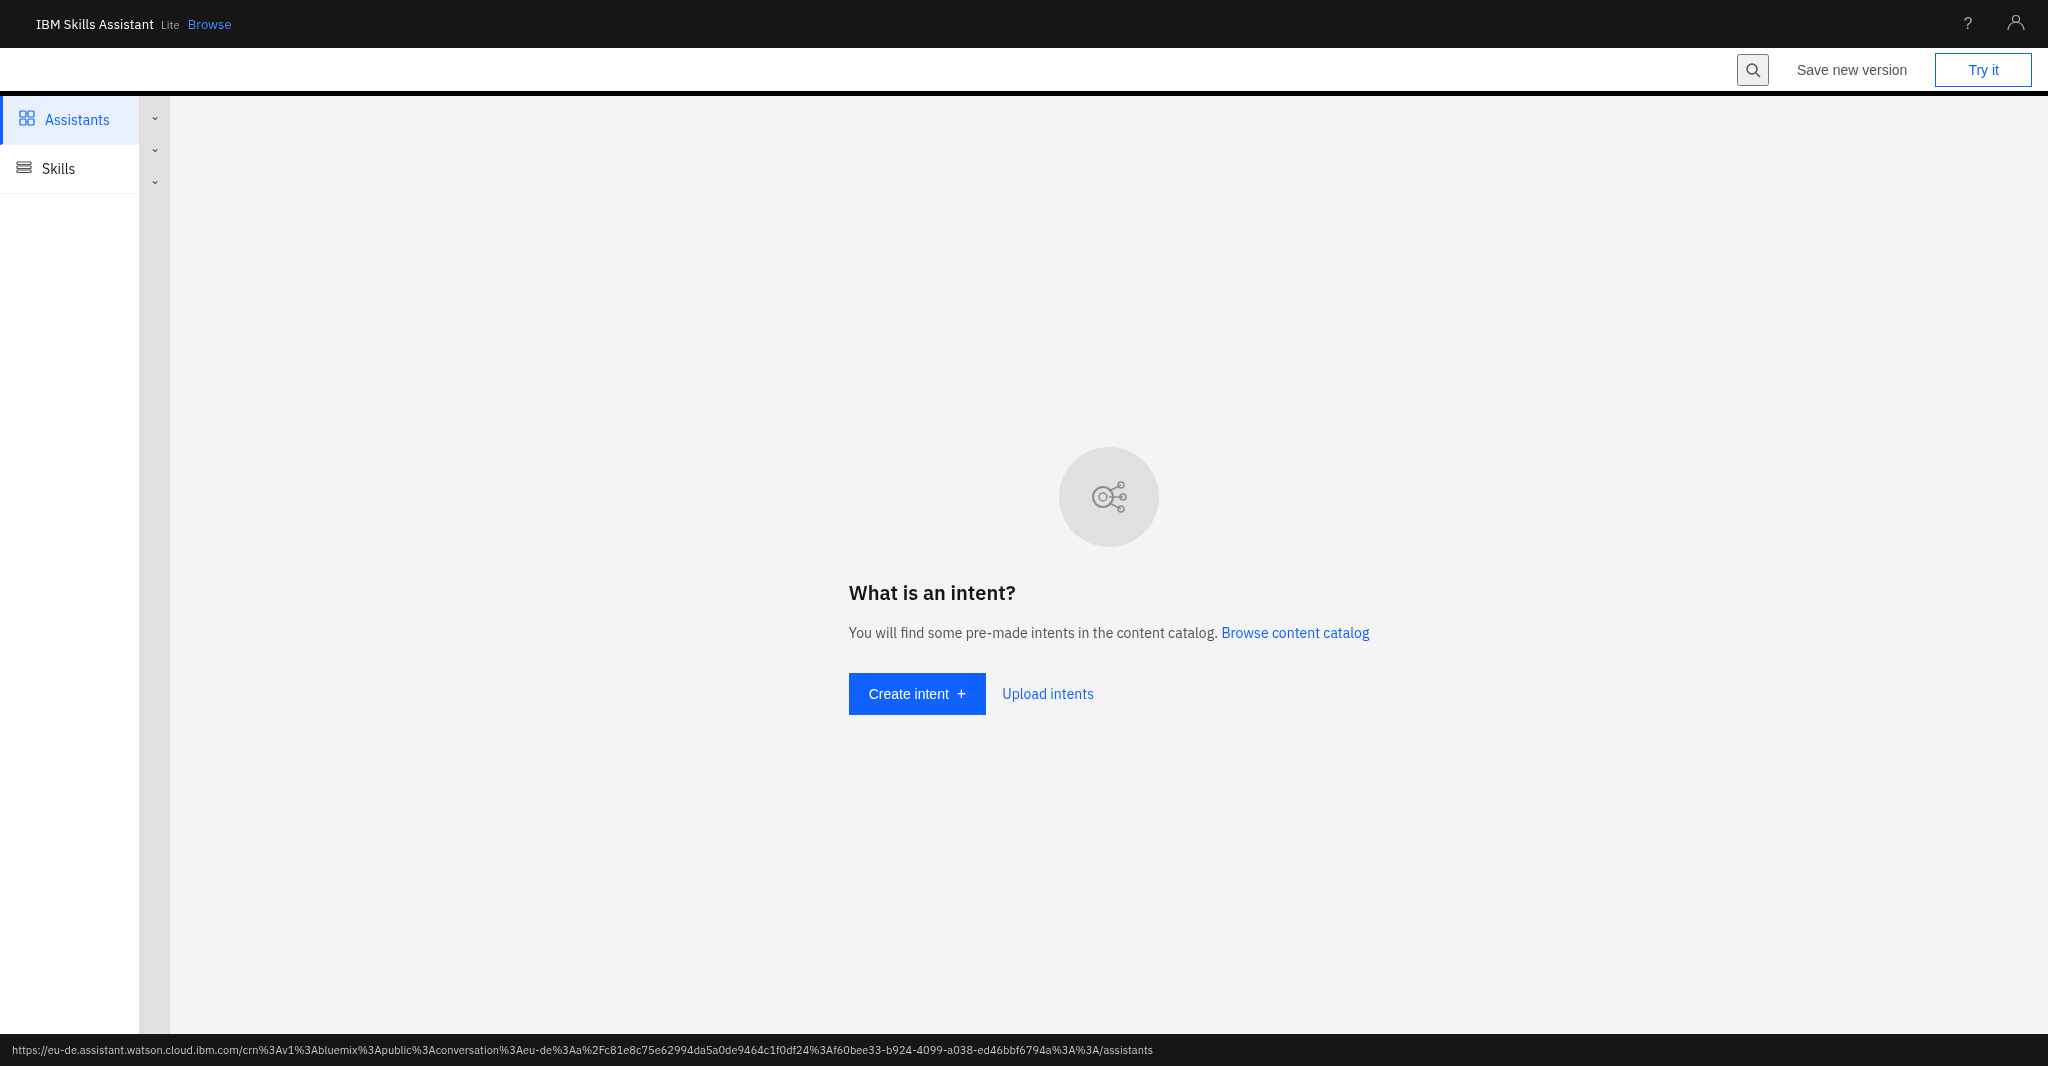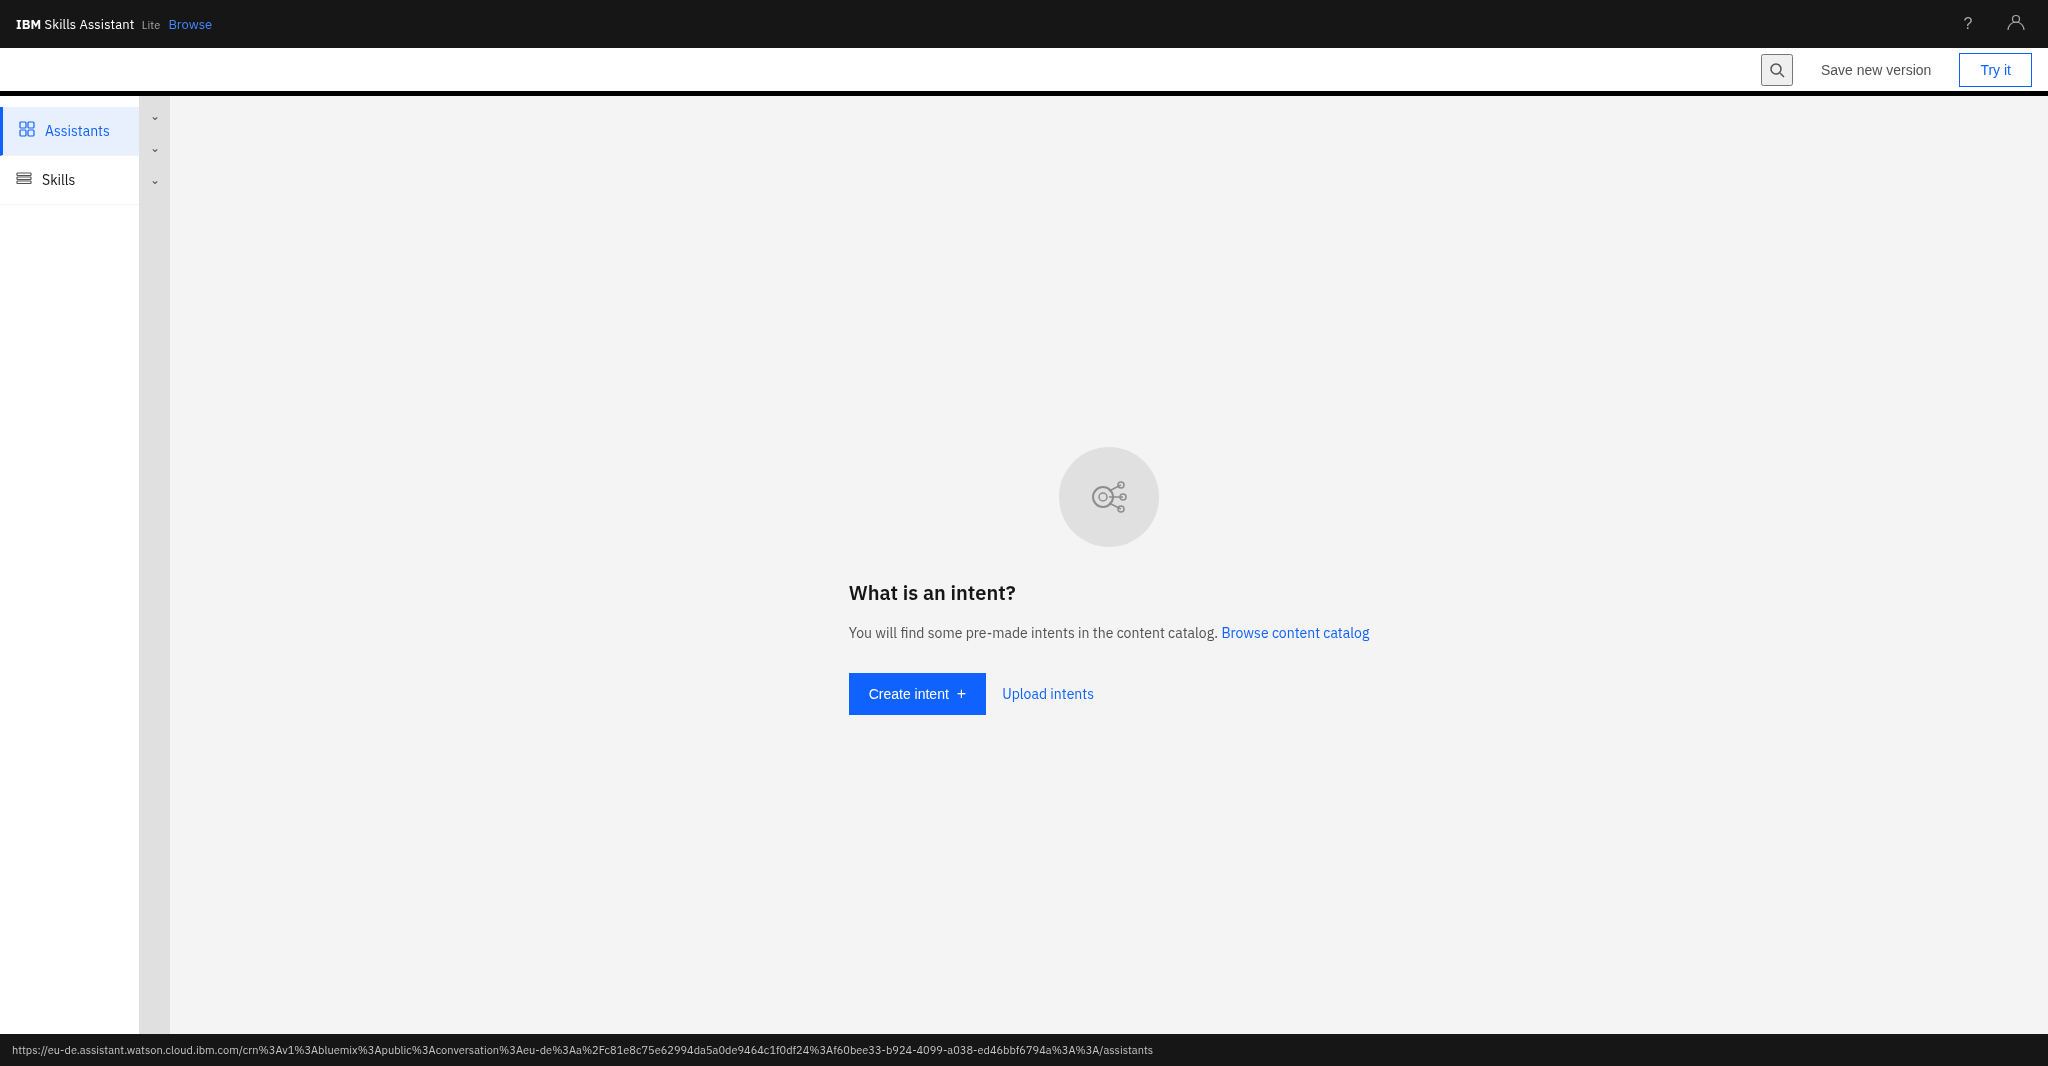--- a/index.html
+++ b/index.html
@@ -36,21 +36,22 @@
     }
 
     .top-nav-logo {
       color: #ffffff;
       font-size: 13px;
       font-weight: 400;
       letter-spacing: 0.01em;
     }
 
     .top-nav-logo span.ibm {
-      font-weight: 700;
+      font-weight: 400;
+      margin-left: 20px;
     }
 
     .top-nav-logo span.lite {
       color: #a8a8a8;
       font-size: 11px;
       margin-left: 4px;
     }
 
     .upgrade-link {
       color: #4589ff;
@@ -109,21 +110,21 @@
       cursor: pointer;
       padding: 8px 12px;
     }
 
     .try-it-btn {
       background: none;
       border: 1px solid #0f62fe;
       color: #0f62fe;
       font-size: 14px;
       cursor: pointer;
-      padding: 8px 20px;
+      padding: 8px 32px;
       font-weight: 500;
     }
 
     
     .main-layout {
       display: flex;
       height: calc(1066px - 48px - 48px);
     }
 
     
@@ -145,21 +146,20 @@
       color: #161616;
       font-size: 14px;
       border-bottom: 1px solid #f4f4f4;
       text-decoration: none;
     }
 
     .sidebar-item.active {
       border-left: 3px solid #0f62fe;
       background: #e8f0fe;
       color: #0f62fe;
-      margin-top: 11px;
     }
 
     .sidebar-icon {
       font-size: 16px;
       flex-shrink: 0;
     }
 
     
     .side-panel {
       width: 30px;

